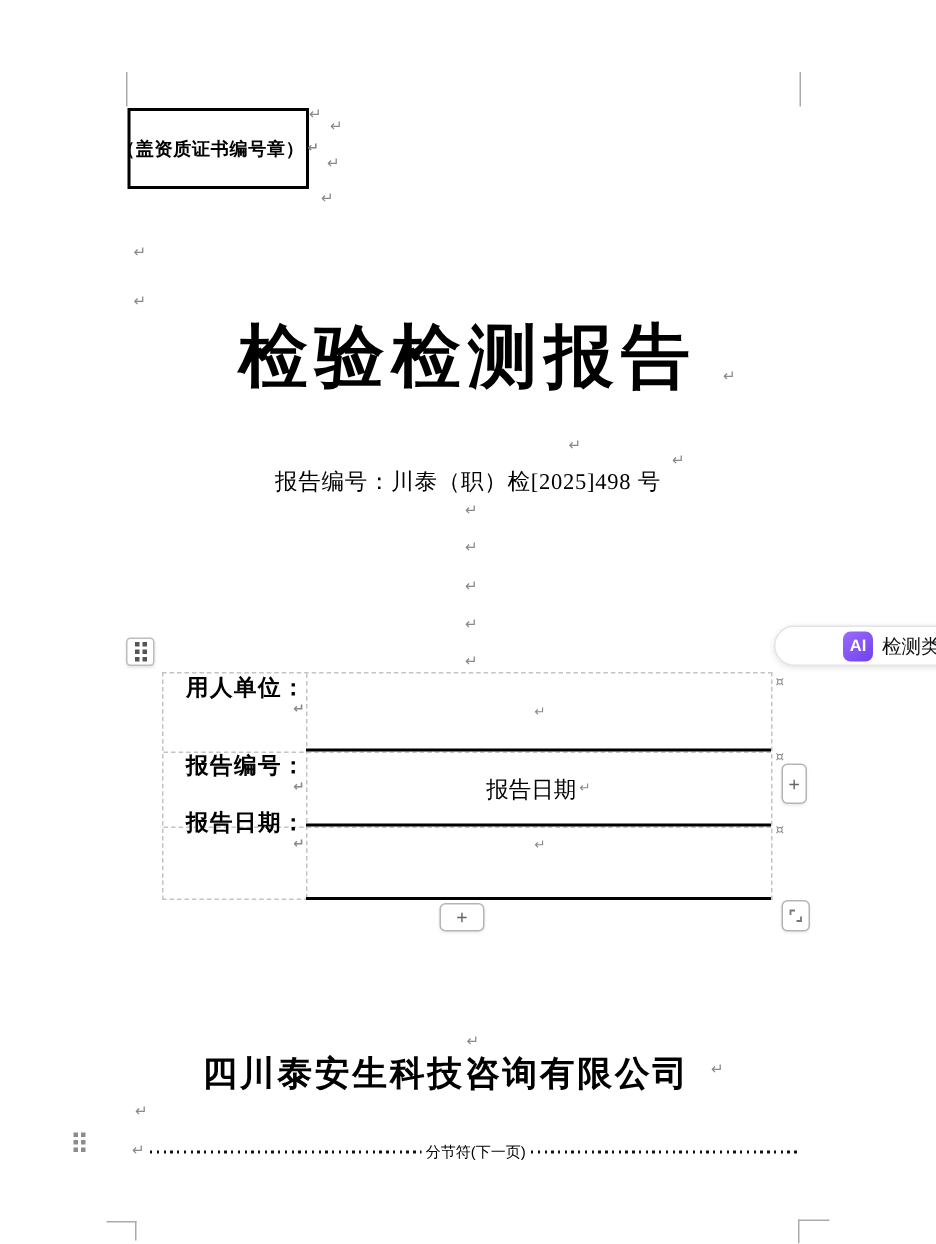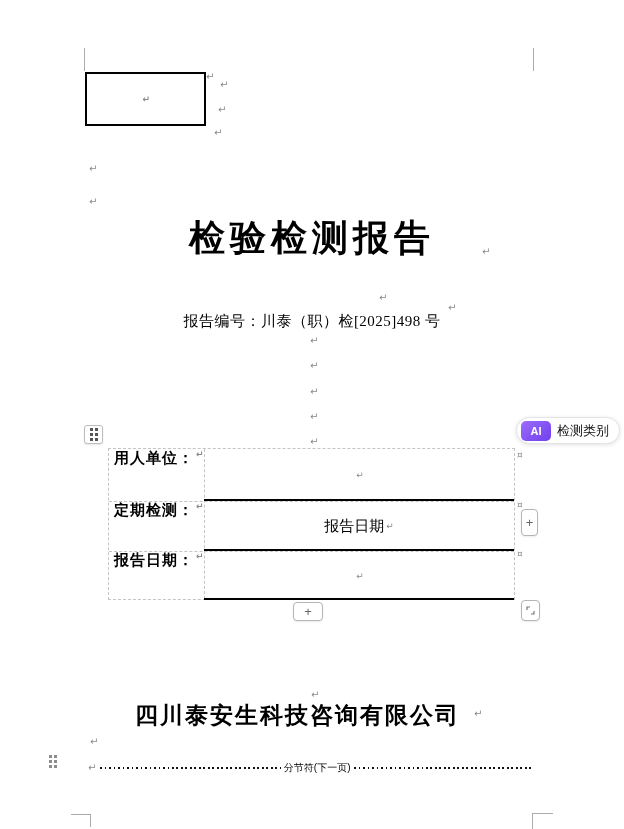--- a/index.html
+++ b/index.html
@@ -25,60 +25,60 @@
   .guide{position:absolute;background:#ababab;}
   
   .stamp-box{
     position:absolute;left:85px;top:72px;width:117px;height:50px;
     border:2px solid #000;display:flex;align-items:center;justify-content:center;
     font-size:12px;letter-spacing:0.5px;font-weight:600;white-space:nowrap;
   }
   
   .doc-title{
     position:absolute;left:0;top:206px;width:624px;text-align:center;
-    font-size:36px;font-weight:bold;letter-spacing:5px;line-height:64px;white-space:nowrap;
+    font-size:46px;font-weight:bold;letter-spacing:5px;line-height:64px;white-space:nowrap;
   }
   .report-no{
     position:absolute;left:0;top:312px;width:624px;text-align:center;
     font-size:15px;letter-spacing:0.5px;white-space:nowrap;
   }
   .company-name{
     position:absolute;left:0;top:700px;width:595px;text-align:center;
     font-size:23px;font-weight:bold;letter-spacing:2px;white-space:nowrap;
   }
   
   .info-table{
     position:absolute;left:108px;top:448px;width:407px;height:152px;
     border:1px dashed #c4c4c4;box-sizing:border-box;
   }
   .col-divider{position:absolute;left:95px;top:0;bottom:0;border-left:1px dashed #c4c4c4;}
   .row-divider{position:absolute;left:0;right:0;border-top:1px dashed #c4c4c4;}
   .u-line{position:absolute;left:95px;width:310px;height:2px;background:#000;}
   .trow{position:absolute;left:0;right:0;display:flex;}
   .tlabel{
-    width:95px;box-sizing:border-box;padding-left:5px;display:flex;align-items:flex-start;
-    font-weight:bold;font-size:15px;letter-spacing:1px;white-space:nowrap;
+    width:95px;box-sizing:border-box;padding-left:5px;display:flex;align-items:flex-end;
+    font-weight:bold;font-size:15px;letter-spacing:1px;white-space:nowrap;flex-direction:column;
   }
   .tvalue{
     flex:1;display:flex;align-items:center;justify-content:center;
     font-size:15px;white-space:nowrap;
   }
   
   .ai-btn{
     position:absolute;left:516px;top:417px;height:27px;box-sizing:border-box;
     display:flex;align-items:center;gap:6px;padding:0 10px 0 4px;
     background:#fff;border:1px solid #e4e4e7;border-radius:14px;
     box-shadow:0 1px 4px rgba(0,0,0,.12);cursor:pointer;
     font-family:"Liberation Sans","DejaVu Sans",sans-serif;
   }
   .ai-badge{
-    width:30px;height:20px;border-radius:5px;flex:none;
+    width:20px;height:20px;border-radius:5px;flex:none;
     background:linear-gradient(140deg,#9b6cfa,#7040ee);
     color:#fff;font-size:11px;font-weight:bold;
-    display:flex;align-items:center;justify-content:center;
+    display:flex;align-items:center;justify-content:center;margin-left:41px;
   }
   .ai-label{font-size:13px;color:#111;white-space:nowrap;}
   
   .ctl-btn{
     position:absolute;box-sizing:border-box;background:#fff;border:1px solid #b5b5b5;
     border-radius:4px;display:flex;align-items:center;justify-content:center;
     color:#666;font-size:13px;line-height:1;cursor:pointer;
     font-family:"Liberation Sans","DejaVu Sans",sans-serif;
     box-shadow:0 1px 2px rgba(0,0,0,.08);
   }
@@ -117,20 +117,21 @@
 <div class="abs" style="left:0;top:0;width:624px;height:829px;">
 
   <div class="guide" style="left:84px;top:48px;width:1px;height:23px;"></div>
   <div class="guide" style="left:533px;top:48px;width:1px;height:23px;"></div>
   <div class="guide" style="left:71px;top:814px;width:20px;height:1px;"></div>
   <div class="guide" style="left:90px;top:814px;width:1px;height:13px;"></div>
   <div class="guide" style="left:532px;top:813px;width:21px;height:1px;"></div>
   <div class="guide" style="left:532px;top:813px;width:1px;height:16px;"></div>
 
   <div class="stamp-box">
+    <span>（盖资质证书编号章）</span>
       <span class="pmark-inline">↵</span>
   </div>
 
   <span class="pmark" style="left:206px;top:72px;">↵</span>
   <span class="pmark" style="left:220px;top:80px;">↵</span>
   <span class="pmark" style="left:218px;top:105px;">↵</span>
   <span class="pmark" style="left:214px;top:128px;">↵</span>
   <span class="pmark" style="left:89px;top:164px;">↵</span>
   <span class="pmark" style="left:89px;top:197px;">↵</span>
   <span class="pmark" style="left:482px;top:247px;">↵</span>
@@ -173,29 +174,29 @@
       <div class="tlabel">
         <span>用人单位：</span>
           <span class="pmark-inline">↵</span>
       </div>
       <div class="tvalue">
           <span class="pmark-inline">↵</span>
       </div>
     </div>
     <div class="trow" style="top:52px;height:50px;">
       <div class="tlabel">
-        <span>定期检测：</span>
+        <span>报告编号：</span>
           <span class="pmark-inline">↵</span>
       </div>
       <div class="tvalue">
         <span>报告日期</span>
           <span class="pmark-inline">↵</span>
       </div>
     </div>
-    <div class="trow" style="top:102px;height:50px;">
+    <div class="trow" style="top:90px;height:50px;">
       <div class="tlabel">
         <span>报告日期：</span>
           <span class="pmark-inline">↵</span>
       </div>
       <div class="tvalue">
           <span class="pmark-inline">↵</span>
       </div>
     </div>
 
     <div class="u-line" style="top:50px;"></div>

